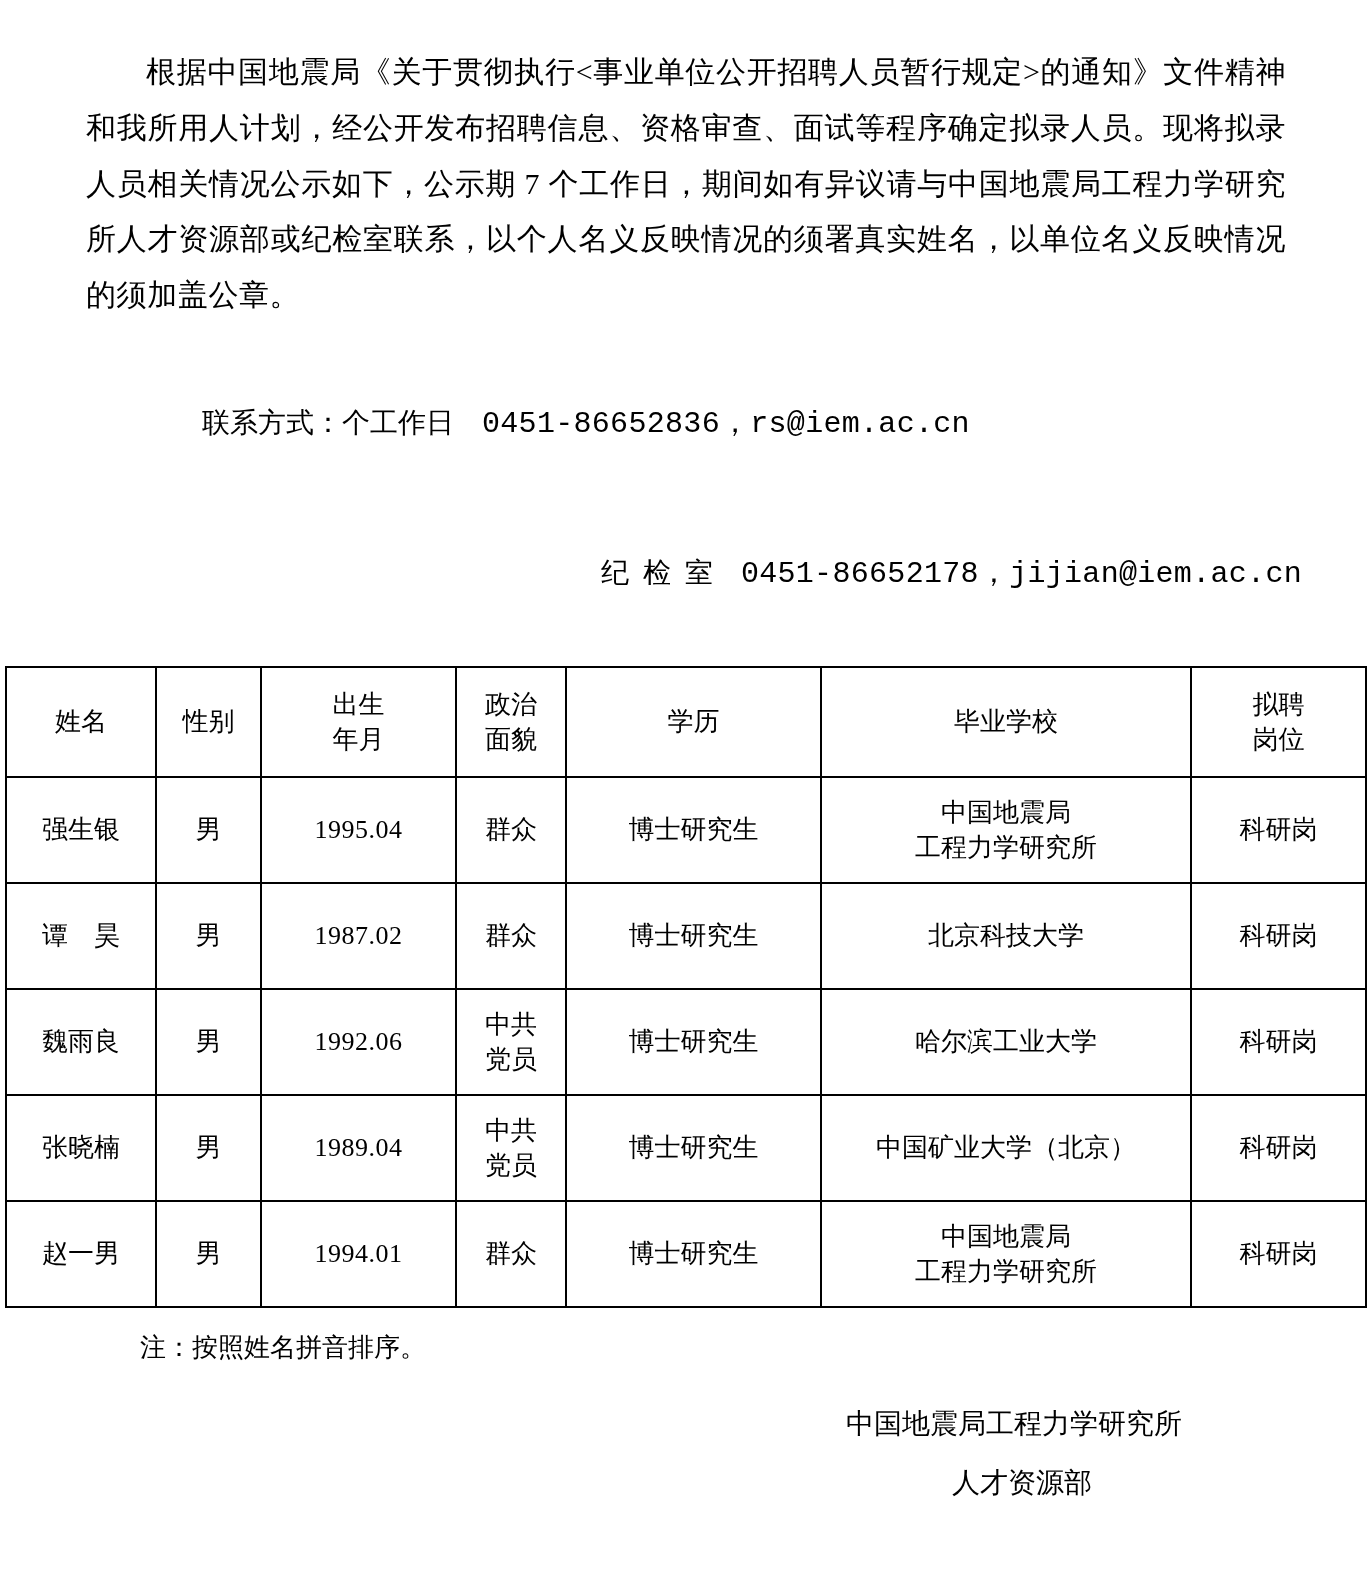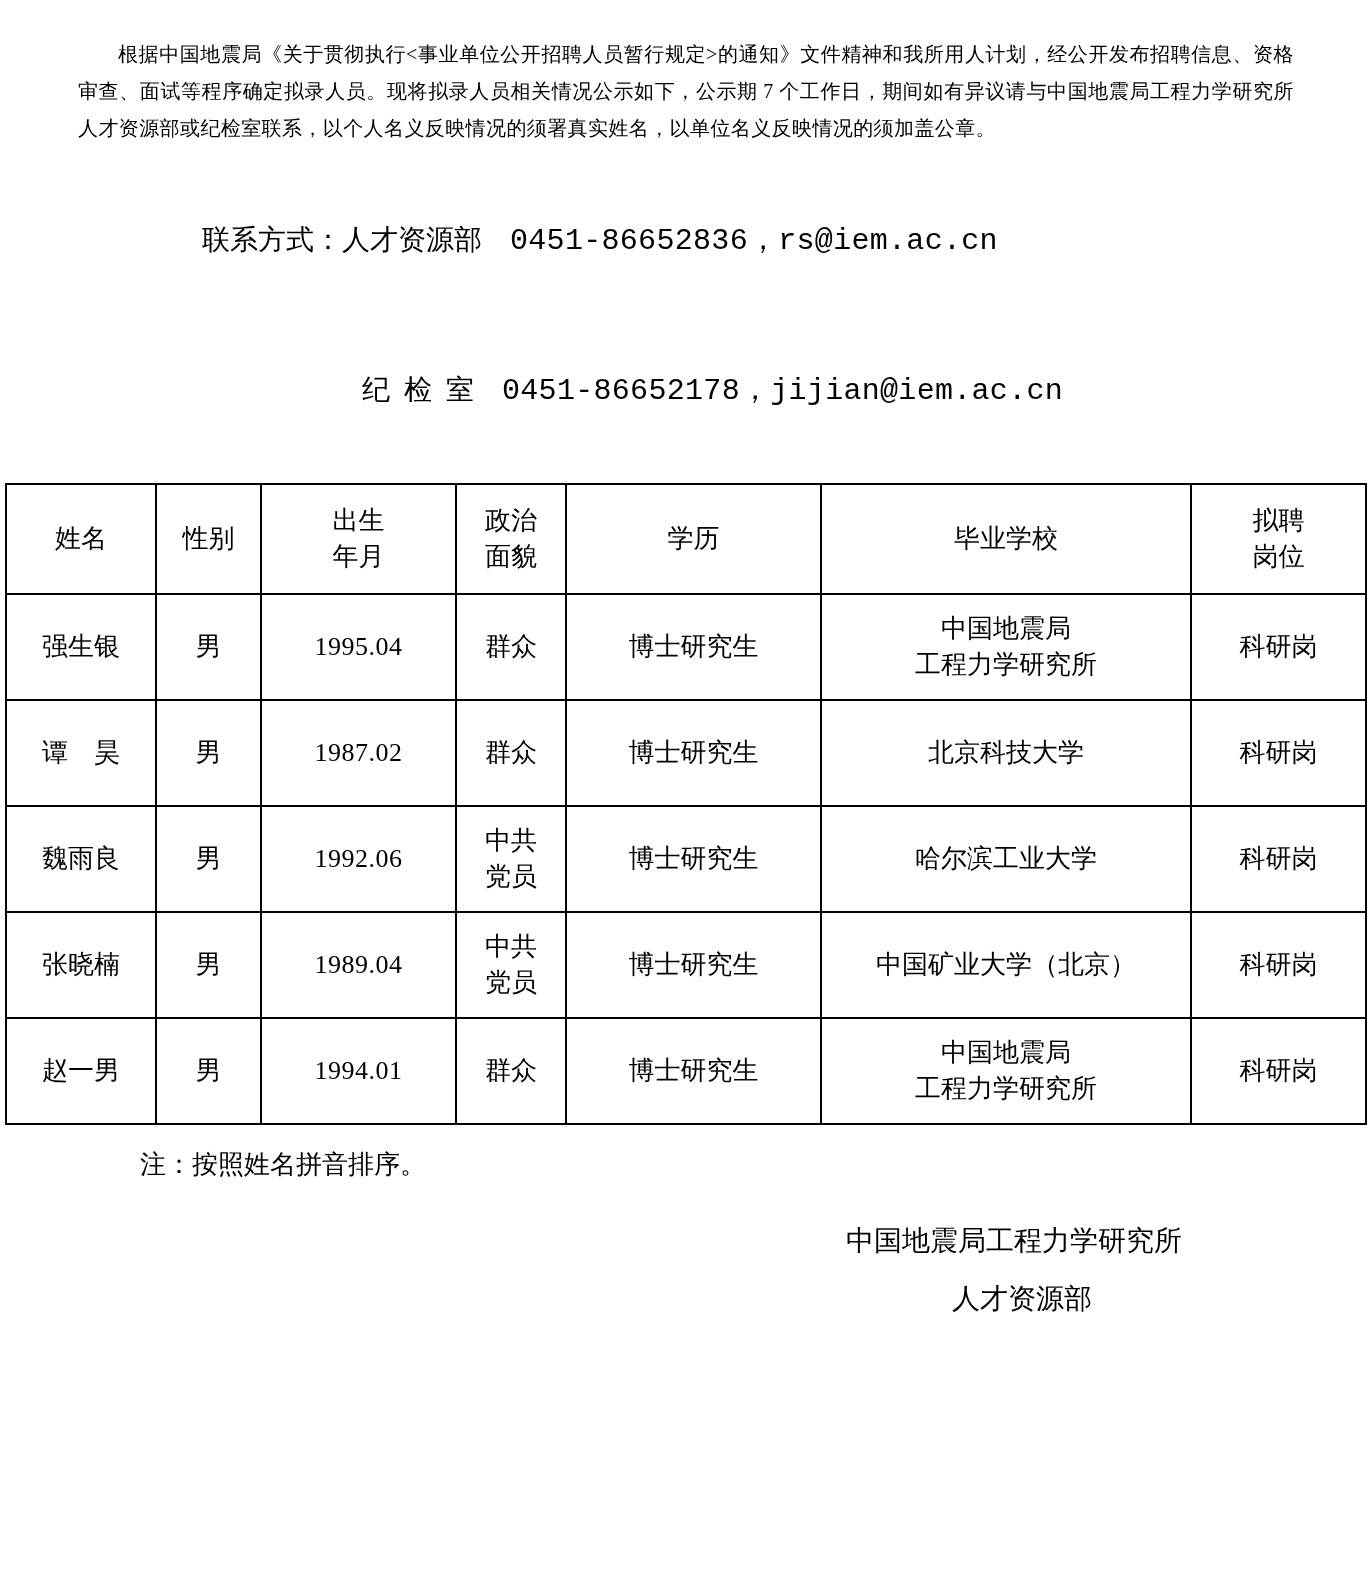--- a/index.html
+++ b/index.html
@@ -14,40 +14,40 @@
     color: #000000;
   }
   .page {
     position: relative;
     width: 1372px;
     min-height: 1573px;
     padding: 0;
     box-sizing: border-box;
   }
   .body-text {
-    margin: 8px;
+    margin: 16px;
     padding: 28px 70px 0 70px;
-    font-size: 20px;
+    font-size: 30px;
     line-height: 1.86;
     text-align: justify;
     text-justify: inter-ideograph;
     text-indent: 2em;
     letter-spacing: 0.02em;
   }
   .contact-block {
     padding: 10px 70px 0 70px;
     font-size: 28px;
     line-height: 1.75;
   }
   .contact-line {
     white-space: pre;
     font-family: "Liberation Serif", "DejaVu Serif", serif;
   }
   .contact-line.indent1 { padding-left: 90px; }
-  .contact-line.indent2 { padding-left: 250px; }
+  .contact-line.indent2 { padding-left: 250px; text-align: right; }
   .mono {
     font-family: "Liberation Mono", "DejaVu Sans Mono", monospace;
     font-size: 30px;
     letter-spacing: 0.01em;
   }
   table.roster {
     border-collapse: collapse;
     margin: 16px auto 0 auto;
     width: 1290px;
     table-layout: fixed;
@@ -97,21 +97,21 @@
 </style>
 </head>
 <body>
 
 <div class="page">
 
   <p class="body-text">根据中国地震局《关于贯彻执行&lt;事业单位公开招聘人员暂行规定&gt;的通知》文件精神和我所用人计划，经公开发布招聘信息、资格审查、面试等程序确定拟录人员。现将拟录人员相关情况公示如下，公示期 7 个工作日，期间如有异议请与中国地震局工程力学研究所人才资源部或纪检室联系，以个人名义反映情况的须署真实姓名，以单位名义反映情况的须加盖公章。</p>
 
   <div class="contact-block">
     <div class="contact-line indent1">
-      <span>联系方式：人才资源部</span><span>　</span><span class="mono">0451-86652836，rs@iem.ac.cn</span>
+      <span>联系方式：个工作日</span><span>　</span><span class="mono">0451-86652836，rs@iem.ac.cn</span>
     </div>
     <div class="contact-line indent2">
       <span>纪  检  室</span><span>　</span><span class="mono">0451-86652178，jijian@iem.ac.cn</span>
     </div>
   </div>
 
   <table class="roster">
     <thead>
       <tr>
         <td class="col-name cell-two-line">姓名</td>

